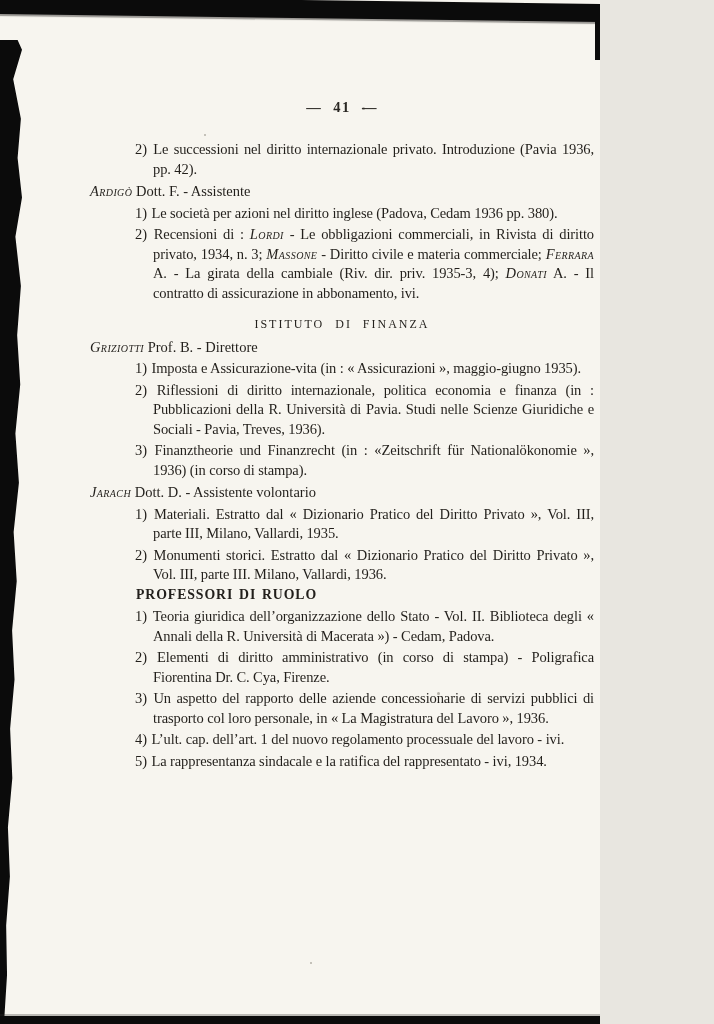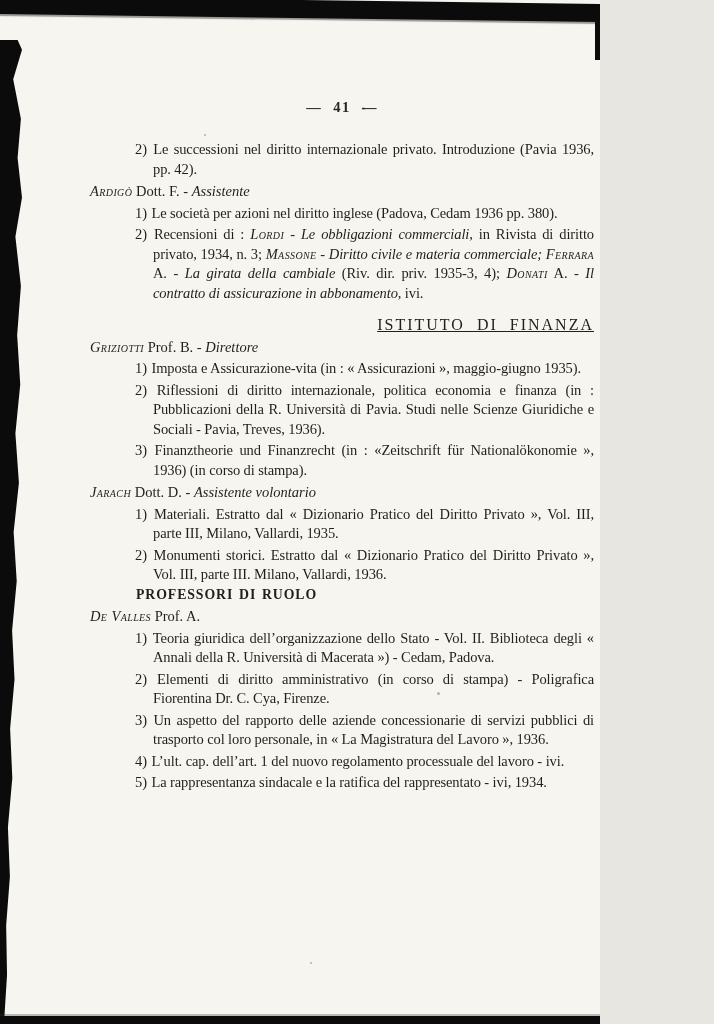--- a/index.html
+++ b/index.html
@@ -42,34 +42,34 @@
   }
   .content { position:absolute; top:138px; left:90px; width:504px; }
 
   .blk { margin:0; }
   .item {
     margin:2px 0 0 45px; padding-left:18px; text-indent:-18px;
     text-align:justify; letter-spacing:-0.1px;
   }
   .author { margin-top:3px; }
   .heading {
-    margin-top:12px; text-align:right;
-    font-size:16px; letter-spacing:2px; word-spacing:6px;text-decoration:underline;
+    margin-top:12px; text-align:center;
+    font-size:12px; letter-spacing:2px; word-spacing:6px;
   }
   .faculty-heading {
     margin-top:8px; margin-bottom:5px; text-align:center;
     font-weight:bold; font-size:20.5px; line-height:26px;
     letter-spacing:.4px; word-spacing:2px;
   }
   .subheading {
     margin:0 0 3px 46px; font-weight:bold; font-size:13.8px;
     letter-spacing:.9px; word-spacing:1.5px;
   }
   .sc { font-variant:small-caps; letter-spacing:.4px;font-style:italic; }
-  .it { font-style:italic; }
+  .it { }
   .num { padding-right:1px; }
 </style>
 </head>
 <body>
 
 <div class="page">
   <div class="edge-top"></div>
   <div class="edge-right"></div>
   <div class="edge-left"></div>
   <div class="edge-bottom"></div>
@@ -89,20 +89,19 @@
       <div class="blk item"><span class="num">2)</span>&nbsp;<span class="pl">Recensioni di : </span><span class="sc">Lordi</span><span class="pl"> - </span><span class="it">Le obbligazioni commerciali</span><span class="pl">, in Rivista di diritto privato, 1934, n. 3; </span><span class="sc">Massone</span><span class="pl"> - </span><span class="it">Diritto civile e materia commerciale; </span><span class="sc">Ferrara</span><span class="pl"> A. - </span><span class="it">La girata della cambiale</span><span class="pl"> (Riv. dir. priv. 1935-3, 4); </span><span class="sc">Donati</span><span class="pl"> A. - </span><span class="it">Il contratto di assicurazione in abbonamento, </span><span class="pl">ivi.</span></div>
       <div class="blk heading"><span class="pl">ISTITUTO DI FINANZA</span></div>
       <div class="blk author"><span class="sc">Griziotti</span><span class="pl"> Prof. B. - </span><span class="it">Direttore</span></div>
       <div class="blk item"><span class="num">1)</span>&nbsp;<span class="pl">Imposta e Assicurazione-vita (in : « Assicurazioni », maggio-giugno 1935).</span></div>
       <div class="blk item"><span class="num">2)</span>&nbsp;<span class="pl">Riflessioni di diritto internazionale, politica economia e finanza (in : Pubblicazioni della R. Università di Pavia. Studi nelle Scienze Giuridiche e Sociali - Pavia, Treves, 1936).</span></div>
       <div class="blk item"><span class="num">3)</span>&nbsp;<span class="pl">Finanztheorie und Finanzrecht (in : «Zeitschrift für Nationalökonomie », 1936) (in corso di stampa).</span></div>
       <div class="blk author"><span class="sc">Jarach</span><span class="pl"> Dott. D. - </span><span class="it">Assistente volontario</span></div>
       <div class="blk item"><span class="num">1)</span>&nbsp;<span class="pl">Materiali. Estratto dal « Dizionario Pratico del Diritto Privato », Vol. III, parte III, Milano, Vallardi, 1935.</span></div>
       <div class="blk item"><span class="num">2)</span>&nbsp;<span class="pl">Monumenti storici. Estratto dal « Dizionario Pratico del Diritto Privato », Vol. III, parte III. Milano, Vallardi, 1936.</span></div>
       <div class="blk subheading"><span class="pl">PROFESSORI DI RUOLO</span></div>
-      <div class="blk author"><span class="sc">De Valles</span><span class="pl"> Prof. A.</span></div>
       <div class="blk item"><span class="num">1)</span>&nbsp;<span class="pl">Teoria giuridica dell’organizzazione dello Stato - Vol. II. Biblioteca degli « Annali della R. Università di Macerata ») - Cedam, Padova.</span></div>
       <div class="blk item"><span class="num">2)</span>&nbsp;<span class="pl">Elementi di diritto amministrativo (in corso di stampa) - Poligrafica Fiorentina Dr. C. Cya, Firenze.</span></div>
       <div class="blk item"><span class="num">3)</span>&nbsp;<span class="pl">Un aspetto del rapporto delle aziende concessionarie di servizi pubblici di trasporto col loro personale, in « La Magistratura del Lavoro », 1936.</span></div>
       <div class="blk item"><span class="num">4)</span>&nbsp;<span class="pl">L’ult. cap. dell’art. 1 del nuovo regolamento processuale del lavoro - ivi.</span></div>
       <div class="blk item"><span class="num">5)</span>&nbsp;<span class="pl">La rappresentanza sindacale e la ratifica del rappresentato - ivi, 1934.</span></div>
     </div>
 </div>
 
 </body></html>

